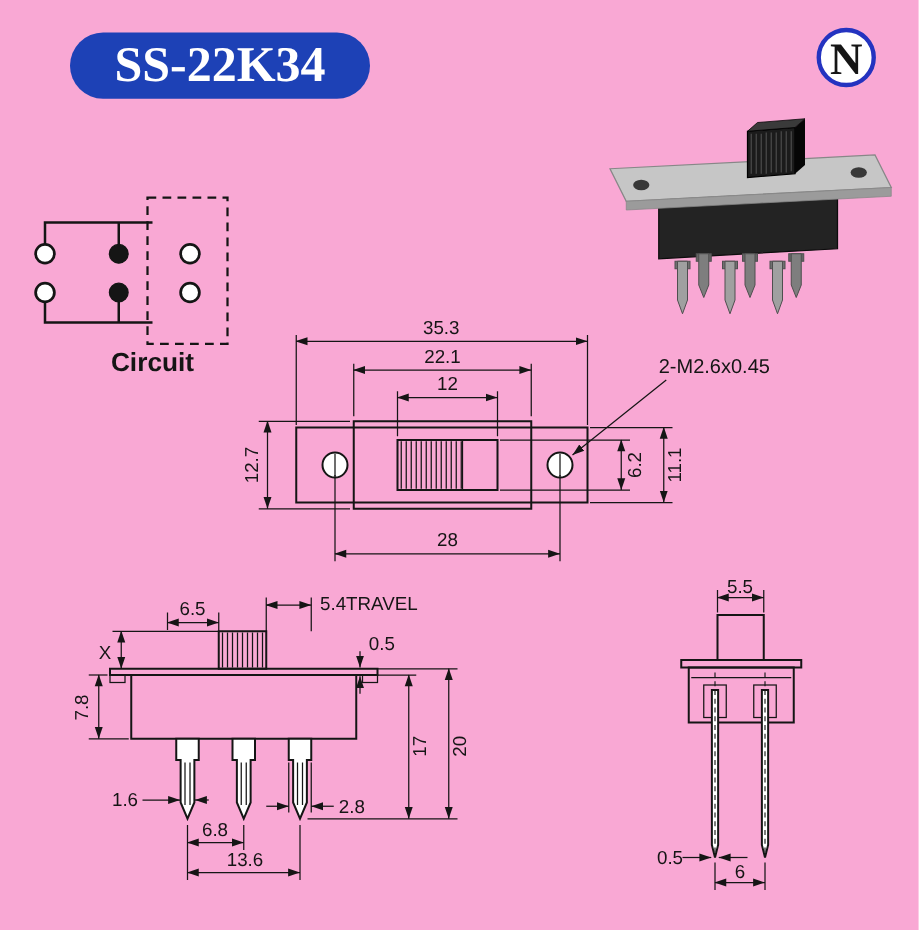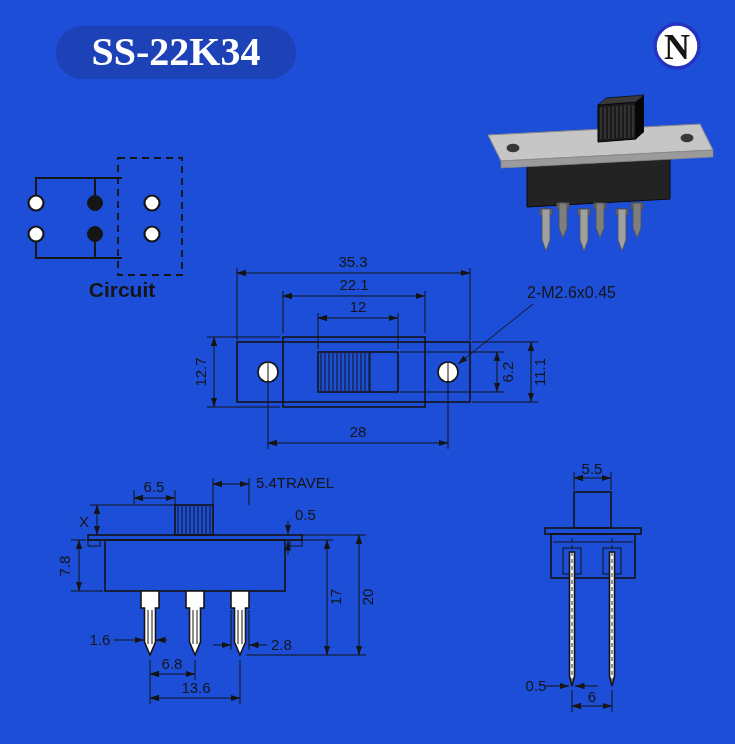--- a/index.html
+++ b/index.html
@@ -1,16 +1,16 @@
 <!DOCTYPE html>
 <html><head>
 <meta charset="utf-8">
 <style>
   html,body{margin:0;padding:0;background:#ffffff;}
-  .stage{position:relative;width:735px;height:744px;background:#1d4ed8;overflow:hidden;}
+  .stage{position:relative;width:735px;height:744px;background:#f9a8d4;overflow:hidden;}
   svg text{font-family:"Liberation Sans",sans-serif;fill:#151515;}
   .dt{font-size:15px;text-anchor:middle;}
   .dts{font-size:15px;text-anchor:start;}
   .note{font-size:16px;text-anchor:start;}
   .circuit-label{font-size:21px;font-weight:600;text-anchor:middle;}
   .badge-text{font-family:"Liberation Serif",serif;font-size:40px;font-weight:bold;fill:#ffffff;text-anchor:middle;}
   .logo-text{font-family:"Liberation Serif",serif;font-size:36px;font-weight:bold;text-anchor:middle;}
   .ol{fill:none;stroke:#151515;stroke-width:1.6;}
   .olf{fill:#ffffff;stroke:#151515;stroke-width:1.6;}
   .thin{fill:none;stroke:#151515;stroke-width:1;}

